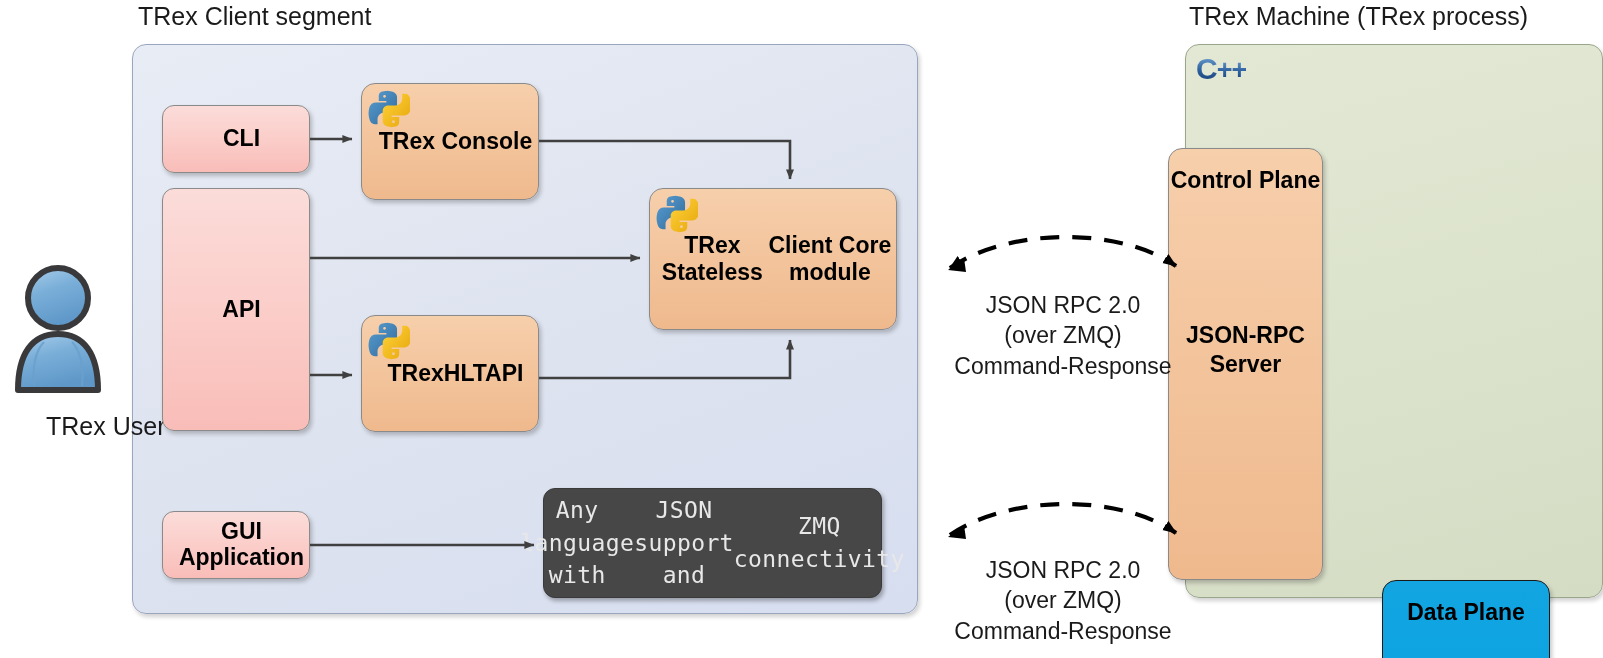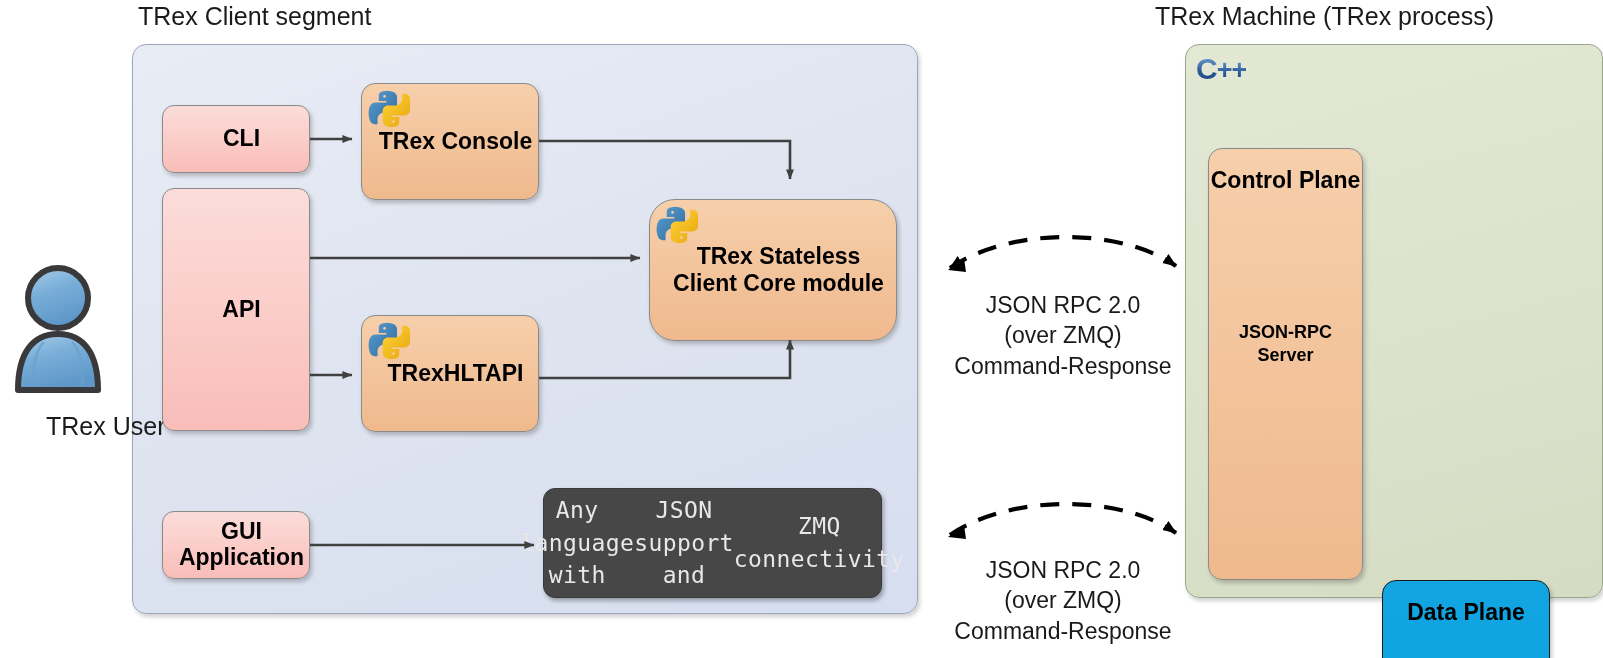--- a/index.html
+++ b/index.html
@@ -103,21 +103,21 @@
     top: 18px;
     font-weight: bold;
     font-size: 23px;
     text-align: center;
   }
   .plane-body {
     position: absolute;
     left: 0; right: 0;
     top: 172px;
     font-weight: bold;
-    font-size: 18px;
+    font-size: 23px;
     line-height: 1.25;
     text-align: center;
   }
 
   
   .py-logo { position: absolute; }
 
   
   .cpp-logo {
     font-weight: bold;
@@ -159,21 +159,21 @@
     margin-top: 7px;
   }
 </style>
 </head>
 <body>
 
 <div class="stage">
 
   <div class="abs section-title" style="left:138px; top:2px;">TRex Client segment</div>
 
-  <div class="abs section-title" style="left:1155px; top:2px;">TRex Machine (TRex process)</div>
+  <div class="abs section-title" style="left:1189px; top:2px;">TRex Machine (TRex process)</div>
 
   <div class="abs client-container" style="left:132px; top:44px; width:786px; height:570px;"></div>
 
   <div class="abs machine-container" style="left:1185px; top:44px; width:418px; height:554px;"></div>
 
   <div class="abs cpp-logo" style="left:1196px; top:52px;">
     <span class="cpp-c">C</span><span class="cpp-plus">++</span>
   </div>
 
   <div class="abs" style="left:8px; top:258px; width:100px; height:140px;">
@@ -237,21 +237,21 @@
             <stop offset="0%" stop-color="#ffd43b"></stop>
               <stop offset="100%" stop-color="#e5a50a"></stop>
           </linearGradient>
         </defs>
         <path d="M23.6 3.2c-2.6 0-5 .3-7 .8-3.6.9-4.3 2.8-4.3 6.3v4.6h8.7v1.6H9.1c-3.5 0-6.6 2.1-7.6 6.2-1.1 4.7-1.2 7.6 0 12.5 .9 3.6 2.9 6.2 6.4 6.2h3V35.6c0-4 3.5-7.6 7.6-7.6h8.6c3.4 0 6.1-2.8 6.1-6.2V10.3c0-3.3-2.8-5.8-6.1-6.4-2.1-.4-4.3-.7-6.5-.7zM18.9 7.9c.9 0 1.6.7 1.6 1.6s-.7 1.6-1.6 1.6-1.6-.7-1.6-1.6.7-1.6 1.6-1.6z" fill="url(#pyb2)"></path>
         <path d="M24.4 44.8c2.6 0 5-.3 7-.8 3.6-.9 4.3-2.8 4.3-6.3v-4.6h-8.7v-1.6h13.9c3.5 0 6.6-2.1 7.6-6.2 1.1-4.7 1.2-7.6 0-12.5-.9-3.6-2.9-6.2-6.4-6.2h-3v5.8c0 4-3.5 7.6-7.6 7.6h-8.6c-3.4 0-6.1 2.8-6.1 6.2v11.5c0 3.3 2.8 5.8 6.1 6.4 2.1.4 4.3.7 6.5.7zM29.1 40.1c-.9 0-1.6-.7-1.6-1.6s.7-1.6 1.6-1.6 1.6.7 1.6 1.6-.7 1.6-1.6 1.6z" fill="url(#pyy2)"></path>
       </svg>
     </div>
   </div>
 
-  <div class="abs node node-orange" style="left:649px; top:199px; width:248px; height:142px; flex-direction:column;border-radius:26px;">
+  <div class="abs node node-orange" style="left:649px; top:188px; width:248px; height:142px; ">
     <span>TRex Stateless</span>
     <span>Client Core module</span>
     <div class="py-logo" style="left:6px; top:4px;">
       <svg width="42" height="42" viewBox="0 0 48 48">
         <defs>
           <linearGradient id="pyb3" x1="0" y1="0" x2="1" y2="1">
             <stop offset="0%" stop-color="#5a9fd4"></stop>
               <stop offset="100%" stop-color="#306998"></stop>
           </linearGradient>
           <linearGradient id="pyy3" x1="0" y1="0" x2="1" y2="1">
@@ -269,21 +269,21 @@
     <span>GUI</span>
     <span>Application</span>
   </div>
 
   <div class="abs node-dark" style="left:543px; top:488px; width:339px; height:110px; flex-direction:row;">
     <span>Any language with</span>
     <span>JSON support and</span>
     <span>ZMQ connectivity</span>
   </div>
 
-  <div class="abs node node-orange plane" style="left:1208px; top:148px; width:155px; height:432px;">
+  <div class="abs node node-orange plane" style="left:1168px; top:148px; width:155px; height:432px;">
     <div class="plane-title">Control Plane</div>
     <div class="plane-body">
       <div>JSON-RPC</div>
       <div>Server</div>
     </div>
   </div>
 
   <div class="abs node node-blue plane" style="left:1382px; top:148px; width:168px; height:432px;">
     <div class="plane-title">Data Plane</div>
 

